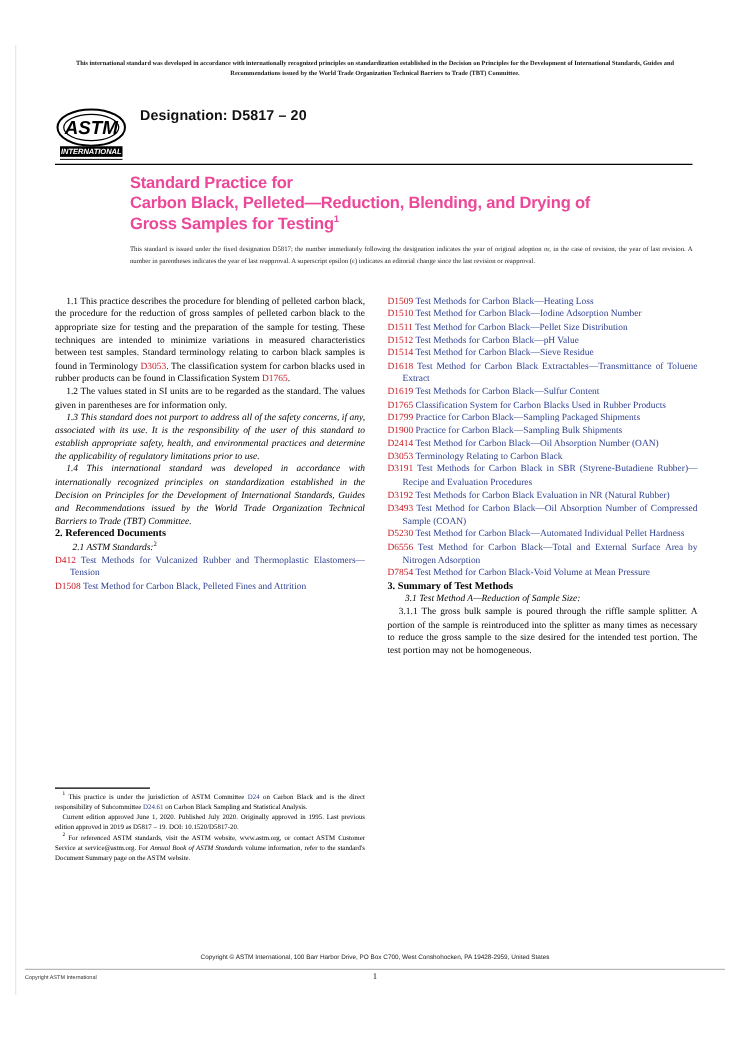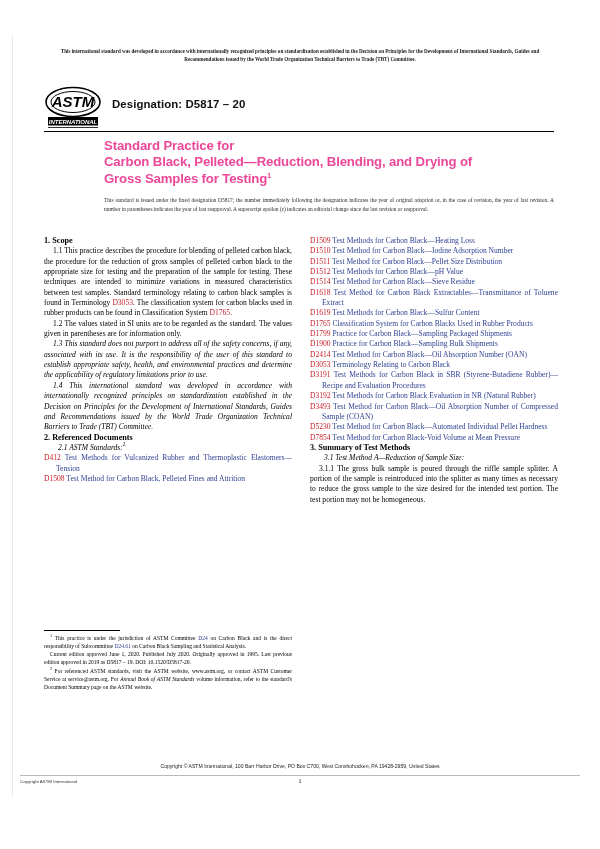--- a/index.html
+++ b/index.html
@@ -43,21 +43,21 @@
     left: 44px;
     top: 86px;
     width: 62px;
     height: 44px;
   }
   .logo-svg { display: block; }
 
   .designation {
     position: absolute;
     left: 112px;
-    top: 98px;
+    top: 87px;
     font-family: "Liberation Sans", sans-serif;
     font-size: 11.4px;
     font-weight: bold;
     letter-spacing: 0.1px;
     color: #111111;
   }
 
   .rule-top {
     position: absolute;
     left: 44px;
@@ -243,21 +243,20 @@
   <div class="title-block">
     <div class="title-line">Standard Practice for</div>
     <div class="title-line">Carbon Black, Pelleted—Reduction, Blending, and Drying of</div>
     <div class="title-line"><span>Gross Samples for Testing</span><sup>1</sup></div>
   </div>
 
   <div class="issue-note">This standard is issued under the fixed designation D5817; the number immediately following the designation indicates the year of original adoption or, in the case of revision, the year of last revision. A number in parentheses indicates the year of last reapproval. A superscript epsilon (ε) indicates an editorial change since the last revision or reapproval.</div>
 
   <div class="col col-left">
 
-    <h2 class="sec sec-spacer-after">1. Scope</h2>
 
     <p class="para"><span>1.1 This practice describes the procedure for blending of pelleted carbon black, the procedure for the reduction of gross samples of pelleted carbon black to the appropriate size for testing and the preparation of the sample for testing. These techniques are intended to minimize variations in measured characteristics between test samples. Standard terminology relating to carbon black samples is found in Terminology </span><span class="lnk-red">D3053</span><span>. The classification system for carbon blacks used in rubber products can be found in Classification System </span><span class="lnk-red">D1765</span><span>.</span></p>
 
     <p class="para">1.2 The values stated in SI units are to be regarded as the standard. The values given in parentheses are for information only.</p>
 
     <p class="para ital">1.3 This standard does not purport to address all of the safety concerns, if any, associated with its use. It is the responsibility of the user of this standard to establish appropriate safety, health, and environmental practices and determine the applicability of regulatory limitations prior to use.</p>
 
     <p class="para ital">1.4 This international standard was developed in accordance with internationally recognized principles on standardization established in the Decision on Principles for the Development of International Standards, Guides and Recommendations issued by the World Trade Organization Technical Barriers to Trade (TBT) Committee.</p>
 
     <h2 class="sec sec-spacer-before sec-spacer-after">2. Referenced Documents</h2>
@@ -281,20 +280,21 @@
       <p class="ref"><span class="desig">D1619</span> <span>Test Methods for Carbon Black—Sulfur Content</span></p>
       <p class="ref"><span class="desig">D1765</span> <span>Classification System for Carbon Blacks Used in Rubber Products</span></p>
       <p class="ref"><span class="desig">D1799</span> <span>Practice for Carbon Black—Sampling Packaged Shipments</span></p>
       <p class="ref"><span class="desig">D1900</span> <span>Practice for Carbon Black—Sampling Bulk Shipments</span></p>
       <p class="ref"><span class="desig">D2414</span> <span>Test Method for Carbon Black—Oil Absorption Number (OAN)</span></p>
       <p class="ref"><span class="desig">D3053</span> <span>Terminology Relating to Carbon Black</span></p>
       <p class="ref"><span class="desig">D3191</span> <span>Test Methods for Carbon Black in SBR (Styrene-Butadiene Rubber)—Recipe and Evaluation Procedures</span></p>
       <p class="ref"><span class="desig">D3192</span> <span>Test Methods for Carbon Black Evaluation in NR (Natural Rubber)</span></p>
       <p class="ref"><span class="desig">D3493</span> <span>Test Method for Carbon Black—Oil Absorption Number of Compressed Sample (COAN)</span></p>
       <p class="ref"><span class="desig">D5230</span> <span>Test Method for Carbon Black—Automated Individual Pellet Hardness</span></p>
+      <p class="ref"><span class="desig">D6556</span> <span>Test Method for Carbon Black—Total and External Surface Area by Nitrogen Adsorption</span></p>
       <p class="ref"><span class="desig">D7854</span> <span>Test Method for Carbon Black-Void Volume at Mean Pressure</span></p>
     </div>
 
     <h2 class="sec sec-spacer-before sec-spacer-after">3. Summary of Test Methods</h2>
 
     <p class="subhead">3.1 Test Method A—Reduction of Sample Size:</p>
 
     <p class="para">3.1.1 The gross bulk sample is poured through the riffle sample splitter. A portion of the sample is reintroduced into the splitter as many times as necessary to reduce the gross sample to the size desired for the intended test portion. The test portion may not be homogeneous.</p>
   </div>
 

